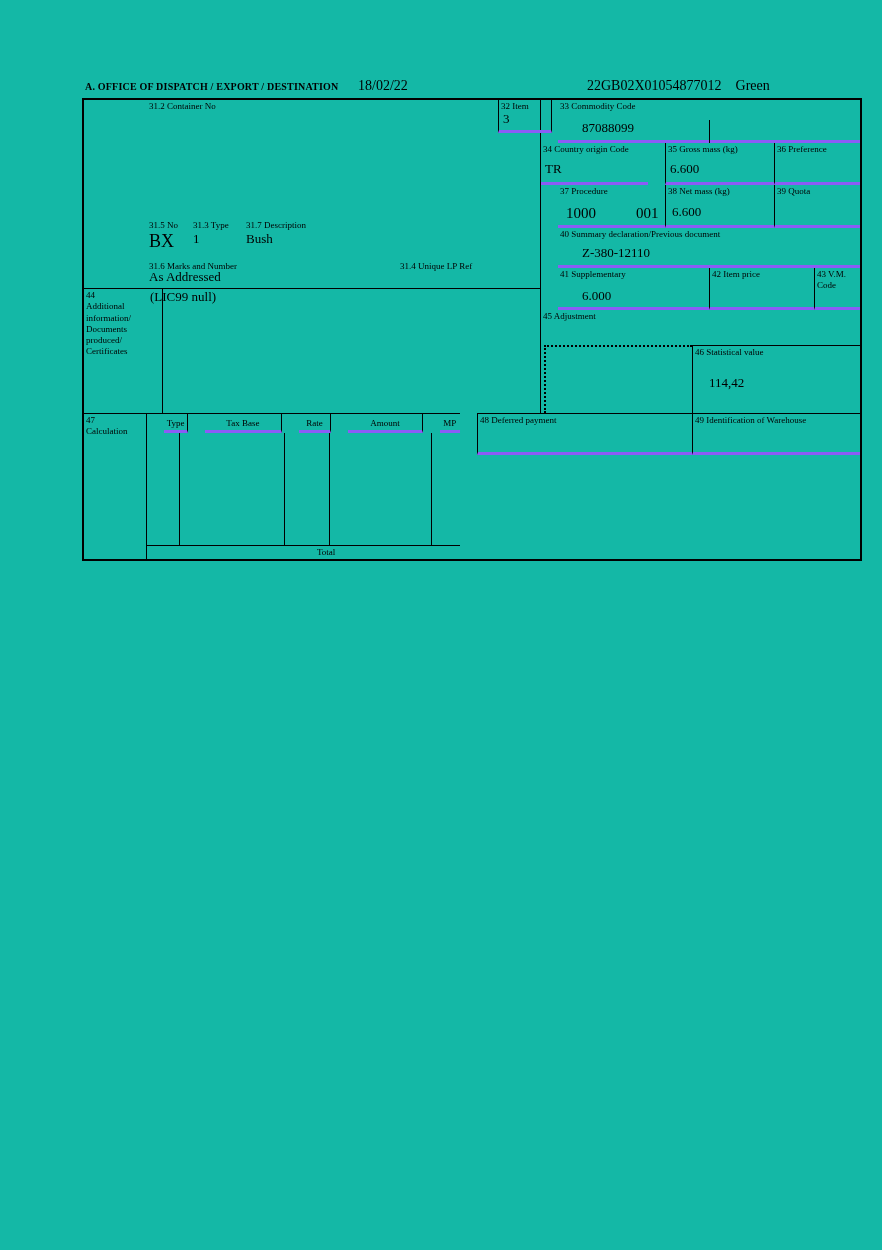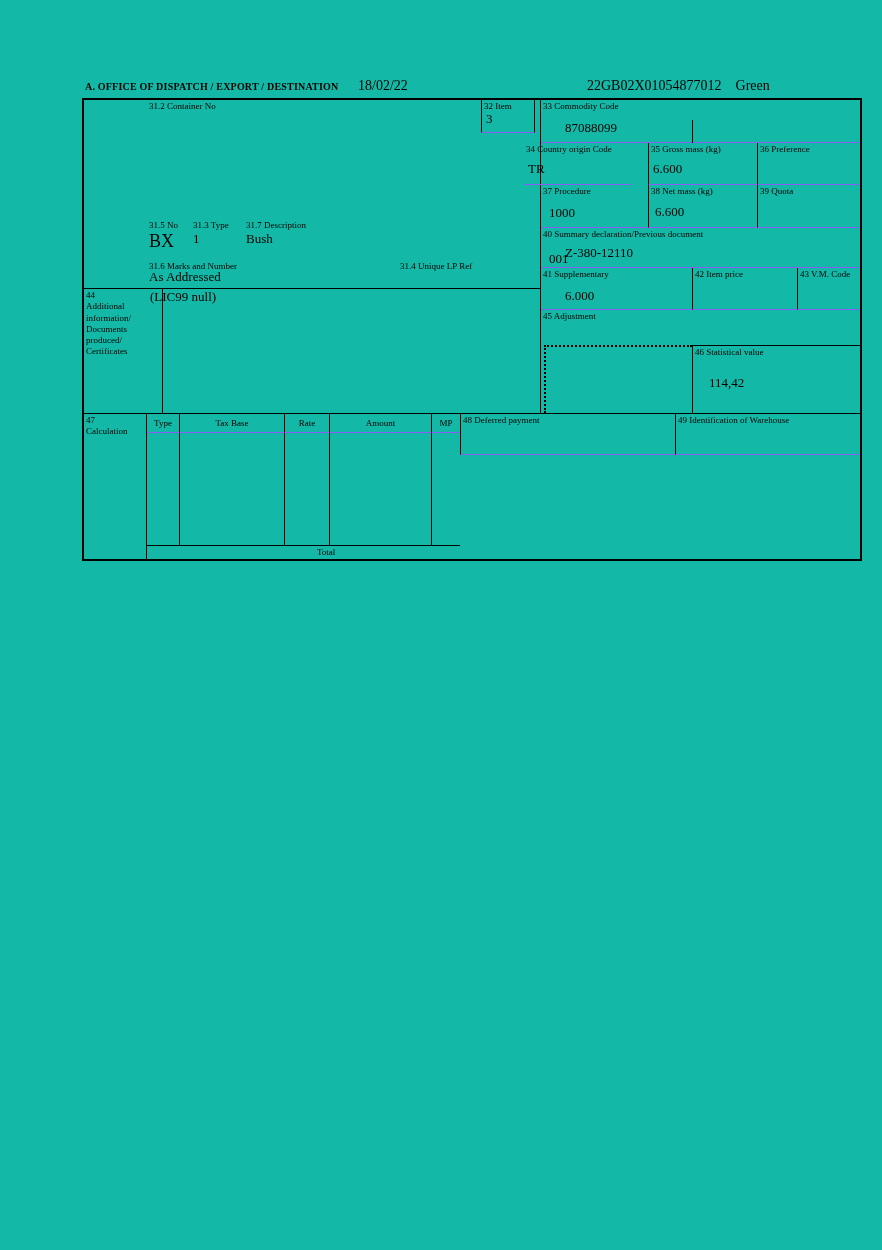--- a/index.html
+++ b/index.html
@@ -10,21 +10,21 @@
   .hdr-date { position:absolute; left:358px; top:78px; font-size:14px; }
   .hdr-mrn { position:absolute; left:587px; top:78px; font-size:14px; display:flex; gap:14px; }
   .frame { position:absolute; left:82px; top:98px; width:780px; height:463px; border:2px solid #000; }
   .box { position:absolute; }
   .lbl { font-size:9px; line-height:1.25; padding:1px 2px; }
   .val { position:absolute; font-size:13px; line-height:1.1; white-space:nowrap; }
   .pre { white-space:pre-line; }
   .bl { border-left:1px solid #000; }
   .br { border-right:1px solid #000; }
   .bt { border-top:1px solid #000; }
-  .bb { border-bottom:1px solid #8b5cf6; }
+  .bb { border-bottom:3px solid #8b5cf6;margin-left:17px; }
   .calc-row { display:flex; height:100%; }
   .calc-cell { font-size:9px; text-align:center; padding-top:4px; }
   .flexrow { display:flex; }
 </style>
 </head>
 <body>
 
 <div class="page">
 
   <div class="hdr-a">A.  OFFICE OF DISPATCH / EXPORT / DESTINATION</div>
@@ -94,21 +94,21 @@
     <div class="box bb bl" style="left:564px;top:43px;width:109px;height:42px;">
       <div class="lbl">35 Gross mass (kg)</div>
       <div class="val" style="left:4px;top:19px;">6.600</div>
     </div>
     <div class="box bb bl" style="left:673px;top:43px;right:0;height:42px;">
       <div class="lbl">36 Preference</div>
     </div>
 
     <div class="box bb" style="left:457px;top:85px;width:107px;height:43px;">
       <div class="lbl">37 Procedure</div>
-      <div class="flexrow" style="position:absolute;left:8px;top:20px;gap:30px;font-size:13px;flex-direction:column;">
+      <div class="flexrow" style="position:absolute;left:8px;top:20px;gap:40px;font-size:15px;">
         <span>1000</span>
         <span>001</span>
       </div>
     </div>
     <div class="box bb bl" style="left:564px;top:85px;width:109px;height:43px;">
       <div class="lbl">38 Net mass (kg)</div>
       <div class="val" style="left:6px;top:20px;">6.600</div>
     </div>
     <div class="box bb bl" style="left:673px;top:85px;right:0;height:43px;">
       <div class="lbl">39 Quota</div>

